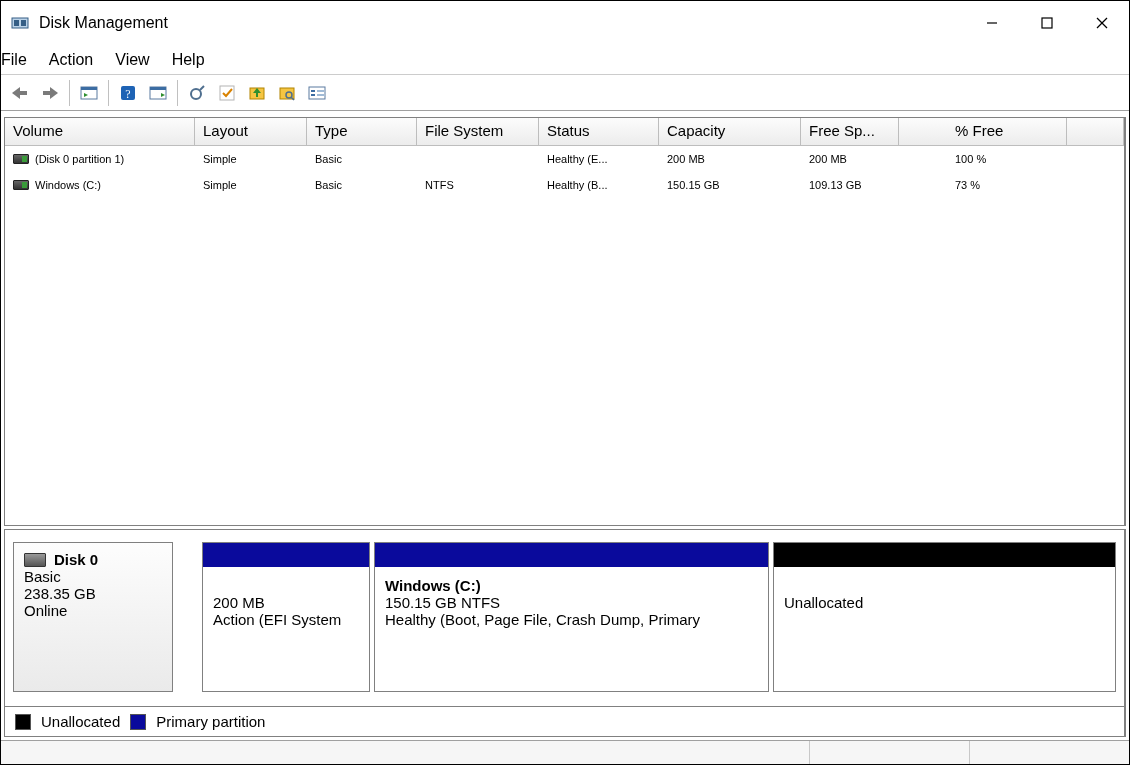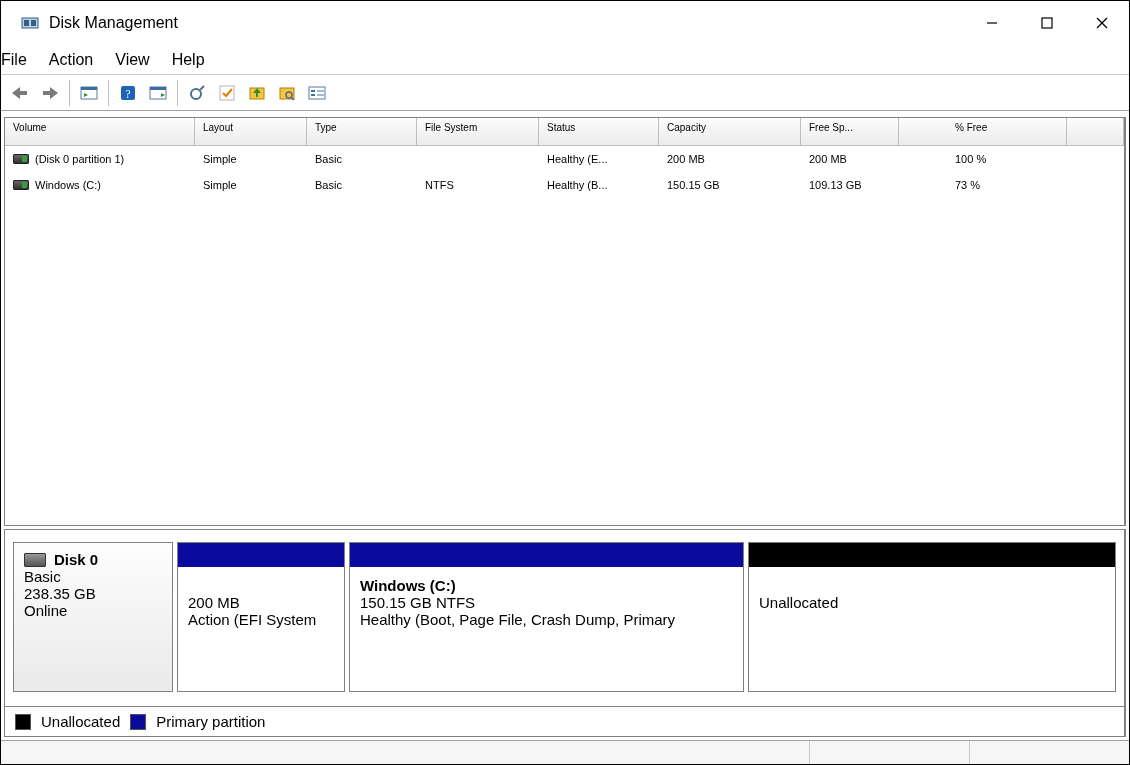--- a/index.html
+++ b/index.html
@@ -15,21 +15,21 @@
     display: flex;
     flex-direction: column;
     overflow: hidden;
   }
 
   
   .titlebar {
     height: 44px;
     display: flex;
     align-items: center;
-    padding-left: 20px;
+    padding-left: 10px;
     font-size: 16px;
   }
   .titlebar .title-icon { width:18px; height:18px; margin-right:10px; display:flex; align-items:center; justify-content:center; }
   .titlebar .title-text { flex:1; }
   .win-controls { display:flex; height:100%; }
   .win-btn { width:55px; display:flex; align-items:center; justify-content:center; font-size:14px; }
   .win-btn svg { display:block; }
 
   
   .menubar {
@@ -72,21 +72,21 @@
     border-right:2px solid #808080;
     background:#fff;
     display:flex;
     flex-direction:column;
     overflow:hidden;
   }
   .vol-header {
     display:flex;
     background:linear-gradient(#fcfcfc,#ececec);
     border-bottom:1px solid #bdbdbd;
-    font-size:10px;
+    font-size:15px;
     height:28px;
   }
   .vol-h {
     padding:4px 8px;
     border-right:1px solid #bdbdbd;
     white-space:nowrap;
     overflow:hidden;
     text-overflow:ellipsis;
   }
   .vol-rows { flex:1; overflow:auto; }
@@ -112,20 +112,21 @@
     border:1px solid #808080;
     border-right:2px solid #808080;
     background:#fff;
     display:flex;
     flex-direction:column;
   }
   .disk-row {
     display:flex;
     align-items:stretch;
     padding:12px 8px 4px 8px;
+    gap:25px;
   }
   .disk-info {
     width:160px;
     border:1px solid #808080;
     background:linear-gradient(#fdfdfd,#eaeaea);
     padding:8px 10px;
     font-size:15px;
     display:flex;
     flex-direction:column;
     min-height:150px;

